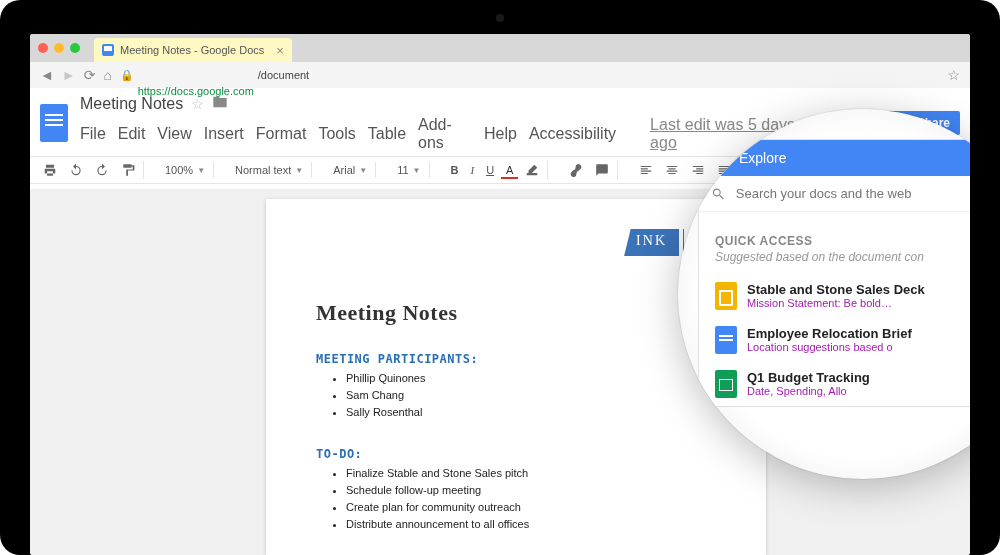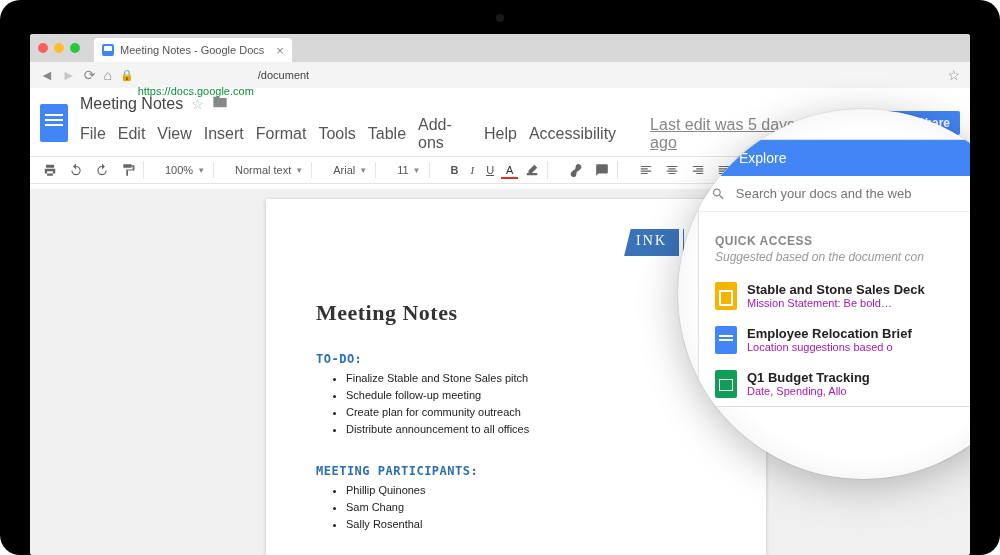--- a/index.html
+++ b/index.html
@@ -43,21 +43,21 @@
     background: #d8d8d8;
     display: flex; align-items: center;
     padding: 0 8px;
     gap: 6px;
     font-size: 11px;
   }
   .traffic { display:flex; gap:6px; margin-right:8px;}
   .dot { width:10px;height:10px;border-radius:50%; }
   .dot.r{background:#ff5f56;} .dot.y{background:#ffbd2e;} .dot.g{background:#27c93f;}
   .tab {
-    background:#ffffff;
+    background:#fef9c3;
     border-radius: 4px 4px 0 0;
     height: 24px; margin-top:4px;
     display:flex; align-items:center; gap:6px;
     padding: 0 8px;
     color:#555;
   }
   .tab .favicon { width:12px;height:12px;background:#4285f4;border-radius:2px; position:relative;}
   .tab .favicon::after{content:"";position:absolute;inset:2px;background:#fff;border-radius:1px 1px 0 0;height:5px;}
   .tab .x{color:#888;font-size:13px;margin-left:6px;}
   .addrbar {
@@ -363,35 +363,35 @@
 
     <div class="docarea">
       <div class="page">
         <div class="logo-ink">
           <span class="ink">INK</span>
           <span class="num">42</span>
         </div>
         <h1 class="docheading">Meeting Notes</h1>
 
         <div class="sect">
+          <h3>MEETING PARTICIPANTS:</h3>
+          <ul>
+            <li>Phillip Quinones</li>
+            <li>Sam Chang</li>
+            <li>Sally Rosenthal</li>
+          </ul>
+        </div>
+
+        <div class="sect">
           <h3>TO-DO:</h3>
           <ul>
             <li>Finalize Stable and Stone Sales pitch</li>
             <li>Schedule follow-up meeting</li>
             <li>Create plan for community outreach</li>
             <li>Distribute announcement to all offices</li>
-          </ul>
-        </div>
-
-        <div class="sect">
-          <h3>MEETING PARTICIPANTS:</h3>
-          <ul>
-            <li>Phillip Quinones</li>
-            <li>Sam Chang</li>
-            <li>Sally Rosenthal</li>
           </ul>
         </div>
 
       </div>
     </div>
 
     <div class="circle">
       <div class="exp">
         <div class="exp-head">
           <span class="ex-icon">

